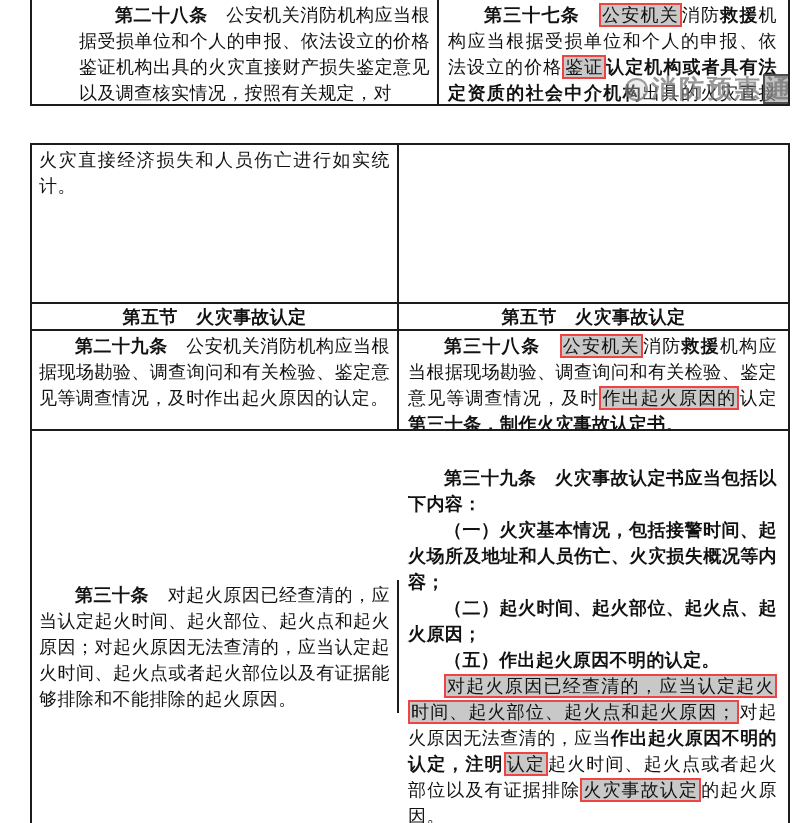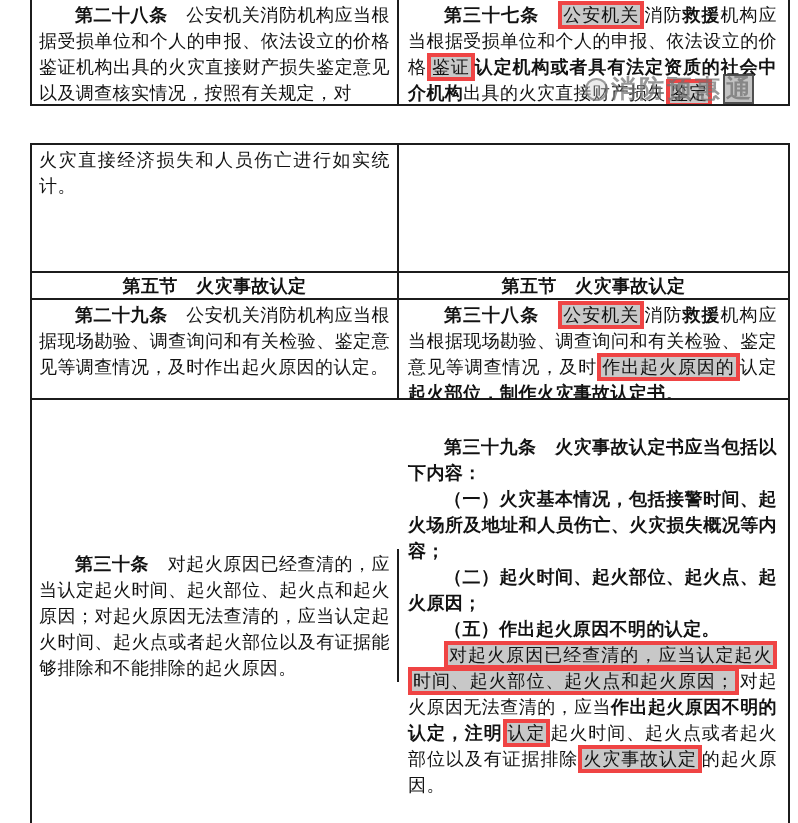--- a/index.html
+++ b/index.html
@@ -16,21 +16,21 @@
   .row.last{border-bottom:none;}
   .cell{box-sizing:border-box;overflow:hidden;position:relative;
         font-size:18px;line-height:26px;letter-spacing:0.4px;text-align:justify;}
   .c1{width:367px;border-right:2px solid #1c1c1c;padding:2px 7px 1px 7px;}
   .c2{flex:1;padding:2px 11px 1px 9px;}
 
   .para{margin:0;text-indent:2em;}
   .para.noindent{text-indent:0;}
   .seg-n{font-weight:normal;}
   .seg-b{font-weight:bold;}
-  .seg-x{background:#c8c8c8;border:4px solid #ef4444;padding:0 1px;
+  .seg-x{background:#c8c8c8;border:2px solid #ef4444;padding:0 1px;
          -webkit-box-decoration-break:clone;box-decoration-break:clone;}
 
   .hdr{display:flex;align-items:center;justify-content:center;
        font-weight:bold;text-align:left;padding:0 4px;}
 
   .watermark{position:absolute;top:74px;left:186px;z-index:5;display:flex;align-items:center;
              font-weight:bold;font-size:25px;letter-spacing:3px;
              color:rgba(112,112,112,0.72);white-space:nowrap;}
   .wm-circle{display:inline-block;width:19px;height:19px;margin-right:3px;
              border:2px solid rgba(112,112,112,0.65);border-radius:50%;
@@ -42,59 +42,59 @@
   .row-sliver{flex:1;border-bottom:none;}
   .cutbox{margin-left:30px;margin-top:3px;width:247px;height:14px;box-sizing:border-box;
           border:2px solid #2e2e2e;background:#c8c8c8;}
 </style>
 </head>
 <body>
 
 <div class="sheet">
 
   <div class="tbl tbl-top">
-    <div class="row last" style="flex:1;">
+    <div class="row last" style="flex:1;padding-left:40px;">
       <div class="cell c1">
           <p class="para"><span class="seg-b">第二十八条</span><span class="seg-n">　公安机关消防机构应当根据受损单位和个人的申报、依法设立的价格鉴证机构出具的火灾直接财产损失鉴定意见以及调查核实情况，按照有关规定，对</span></p>
         </div>
       <div class="cell c2">
         <div class="watermark">
           <span class="wm-circle"></span>
         <span class="wm-ch">消</span>
             <span class="wm-ch">防</span>
             <span class="wm-ch">预</span>
             <span class="wm-ch">惠</span>
             <span class="wm-ch wm-boxed">通</span>
           </div>
       <p class="para"><span class="seg-b">第三十七条</span><span class="seg-n">　</span><span class="seg-x">公安机关</span><span class="seg-n">消防</span><span class="seg-b">救援</span><span class="seg-n">机构应当根据受损单位和个人的申报、依法设立的价格</span><span class="seg-x">鉴证</span><span class="seg-b">认定机构或者具有法定资质的社会中介机构</span><span class="seg-n">出具的火灾直接财产损失</span><span class="seg-x">鉴定</span></p>
         </div>
     </div>
   </div>
 
   <div class="tbl tbl-main">
 
-    <div class="row" style="height:128px;">
+    <div class="row" style="height:159px;">
       <div class="cell c1">
           <p class="para noindent"><span class="seg-n">火灾直接经济损失和人员伤亡进行如实统计。</span></p>
         </div>
       <div class="cell c2">
         </div>
     </div>
 
     <div class="row" style="height:27px;">
       <div class="cell c1 hdr">第五节　火灾事故认定</div>
       <div class="cell c2 hdr">第五节　火灾事故认定</div>
     </div>
 
     <div class="row" style="height:100px;">
       <div class="cell c1">
           <p class="para"><span class="seg-b">第二十九条</span><span class="seg-n">　公安机关消防机构应当根据现场勘验、调查询问和有关检验、鉴定意见等调查情况，及时作出起火原因的认定。</span></p>
         </div>
       <div class="cell c2">
-          <p class="para"><span class="seg-b">第三十八条</span><span class="seg-n">　</span><span class="seg-x">公安机关</span><span class="seg-n">消防</span><span class="seg-b">救援</span><span class="seg-n">机构应当根据现场勘验、调查询问和有关检验、鉴定意见等调查情况，及时</span><span class="seg-x">作出起火原因的</span><span class="seg-n">认定</span><span class="seg-b">起火部位，制作火灾事故认定书</span><span class="seg-n">。</span></p>
+          <p class="para"><span class="seg-b">第三十八条</span><span class="seg-n">　</span><span class="seg-x">公安机关</span><span class="seg-n">消防</span><span class="seg-b">救援</span><span class="seg-n">机构应当根据现场勘验、调查询问和有关检验、鉴定意见等调查情况，及时</span><span class="seg-x">作出起火原因的</span><span class="seg-n">认定</span><span class="seg-b">第三十条，制作火灾事故认定书</span><span class="seg-n">。</span></p>
         </div>
     </div>
 
     <div class="row" style="height:432px;align-items:center;">
       <div class="cell c1">
           <p class="para"><span class="seg-b">第三十条</span><span class="seg-n">　对起火原因已经查清的，应当认定起火时间、起火部位、起火点和起火原因；对起火原因无法查清的，应当认定起火时间、起火点或者起火部位以及有证据能够排除和不能排除的起火原因。</span></p>
         </div>
       <div class="cell c2">
           <p class="para"><span class="seg-b">第三十九条　火灾事故认定书应当包括以下内容：</span></p>
           <p class="para"><span class="seg-b">（一）火灾基本情况，包括接警时间、起火场所及地址和人员伤亡、火灾损失概况等内容；</span></p>

